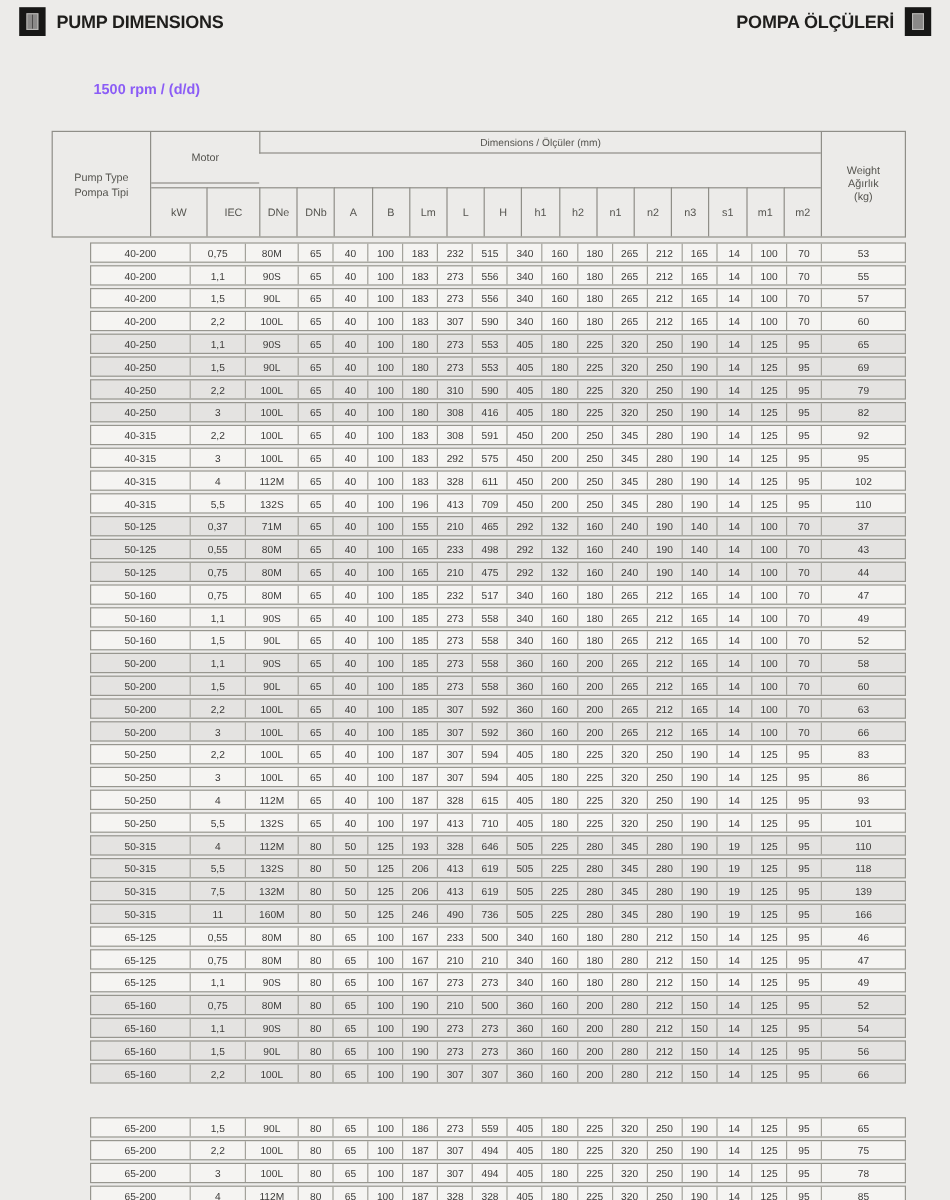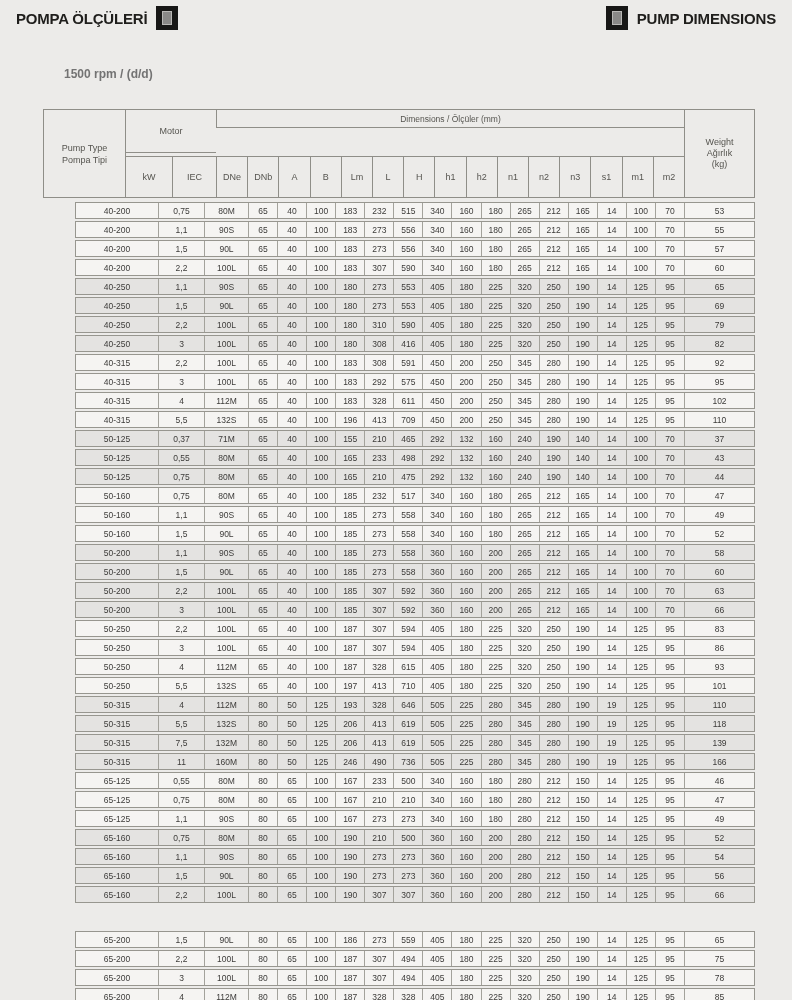--- a/index.html
+++ b/index.html
@@ -12,21 +12,21 @@
   }
   
   .topbar{position:absolute;left:0;top:0;width:792px;height:38px;
     display:flex;justify-content:space-between;align-items:flex-start;
     padding:6px 16px 0 16px;box-sizing:border-box;}
   .title-group{display:flex;align-items:center;gap:9px;}
   .sq-icon{width:22px;height:24px;background:#171716;display:flex;align-items:center;justify-content:center;flex:0 0 auto;}
   .sq-icon .inner{width:10px;height:14px;background:#6d6c6a;border:1px solid #b9b8b6;box-sizing:border-box;
     background-image:linear-gradient(to right,#8a8988 45%,#4c4b4a 45%,#4c4b4a 55%,#8a8988 55%);}
   .page-title{font-size:15px;font-weight:bold;letter-spacing:-0.2px;color:#1f1e1c;white-space:nowrap;}
-  .subtitle{position:absolute;left:64px;top:67px;font-size:12px;font-weight:bold;color:#737373;}
+  .subtitle{position:absolute;left:78px;top:67px;font-size:12px;font-weight:bold;color:#8b5cf6;}
 
   
   .tablewrap{position:absolute;left:43px;top:109px;width:712px;}
   .grid{display:grid;grid-template-columns:82px 46px 44px repeat(15,1fr) 70px;}
 
   
   .thead{border:1px solid #8f8e88;box-sizing:border-box;
     grid-template-rows:18px 25px 3px 41px;}
   .hcell{display:flex;align-items:center;justify-content:center;text-align:center;
     font-size:8.5px;color:#55544f;box-sizing:border-box;}
@@ -46,30 +46,30 @@
   .group.shaded .row{background:#e4e3e1;}
   .cell{display:flex;align-items:center;justify-content:center;
     font-size:8.5px;color:#3c3b39;box-sizing:border-box;overflow:hidden;white-space:nowrap;}
   .cell + .cell{border-left:1px solid #a3a29b;}
 </style>
 </head>
 <body>
 
 <div class="topbar">
   <div class="title-group">
+    <div class="sq-icon">
+        <div class="inner"></div>
+      </div>
+    <div class="page-title">PUMP DIMENSIONS</div>
+  </div>
+  <div class="title-group">
     <div class="page-title">POMPA ÖLÇÜLERİ</div>
     <div class="sq-icon">
         <div class="inner"></div>
       </div>
-  </div>
-  <div class="title-group">
-    <div class="sq-icon">
-        <div class="inner"></div>
-      </div>
-    <div class="page-title">PUMP DIMENSIONS</div>
   </div>
 </div>
 
 <div class="subtitle">1500 rpm / (d/d)</div>
 
 <div class="tablewrap">
   <div class="grid thead">
     <div class="hcell h-pump">
       <span>Pump Type</span>
       <span>Pompa Tipi</span>

